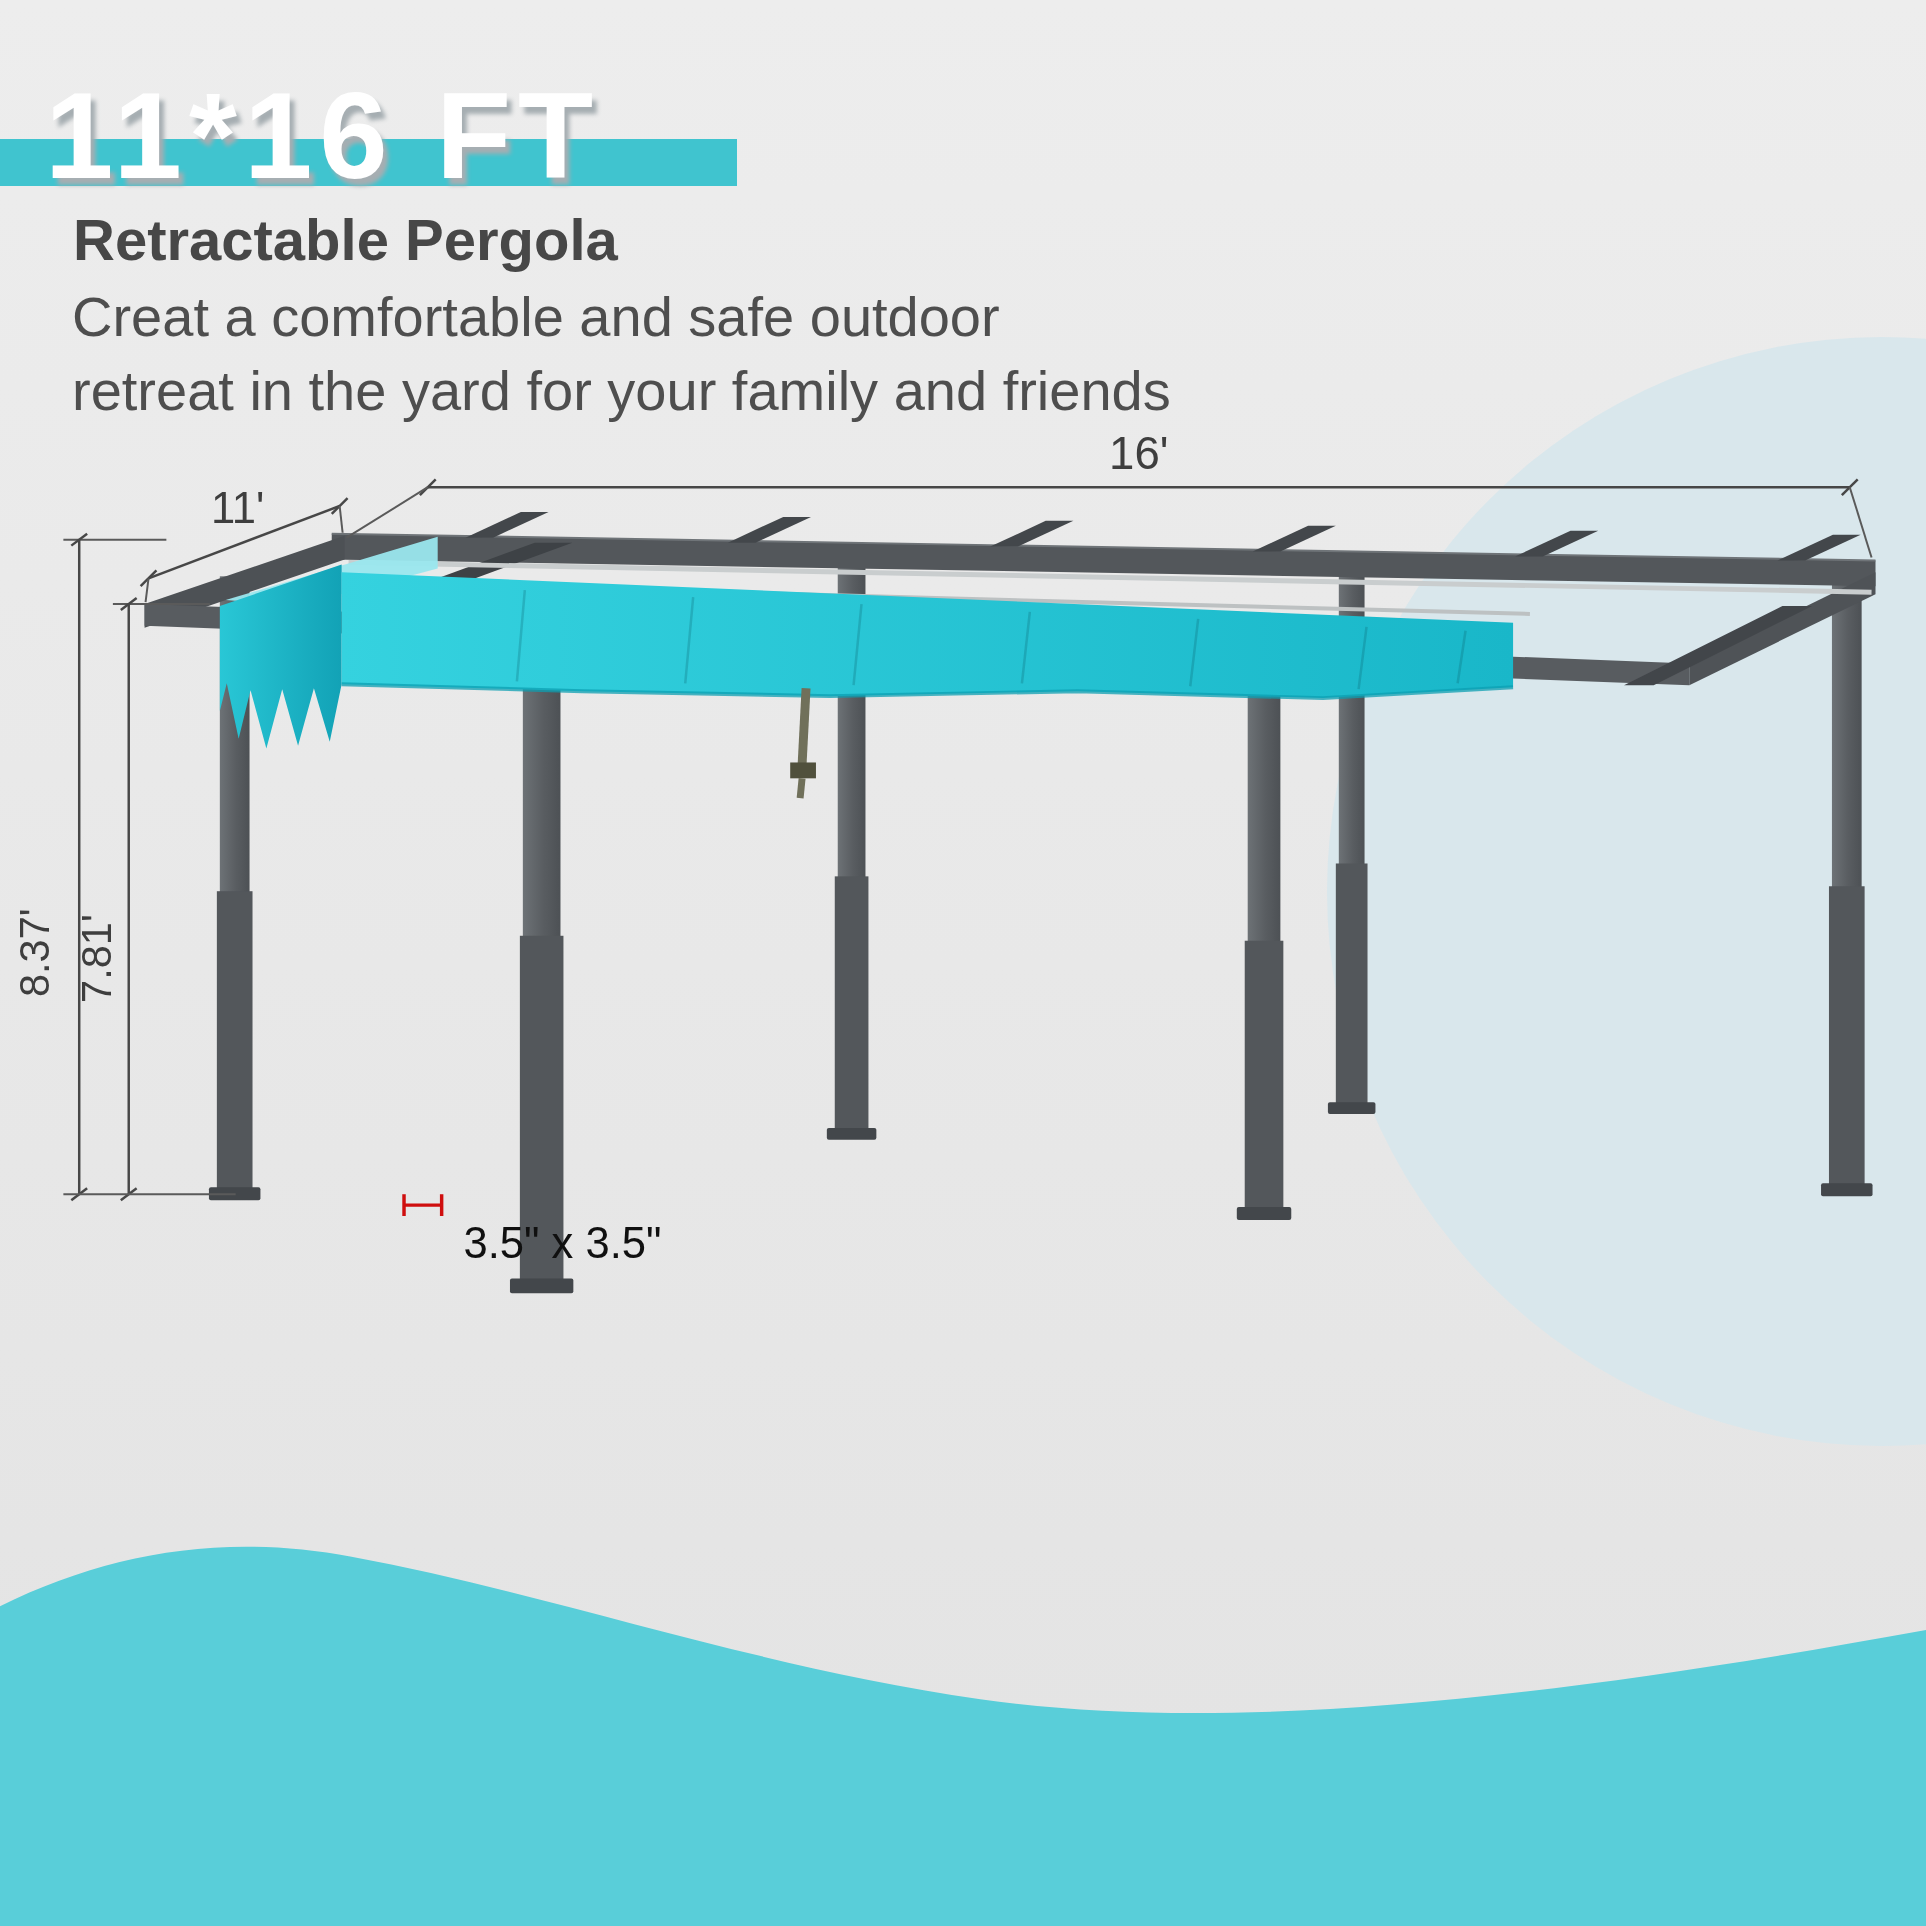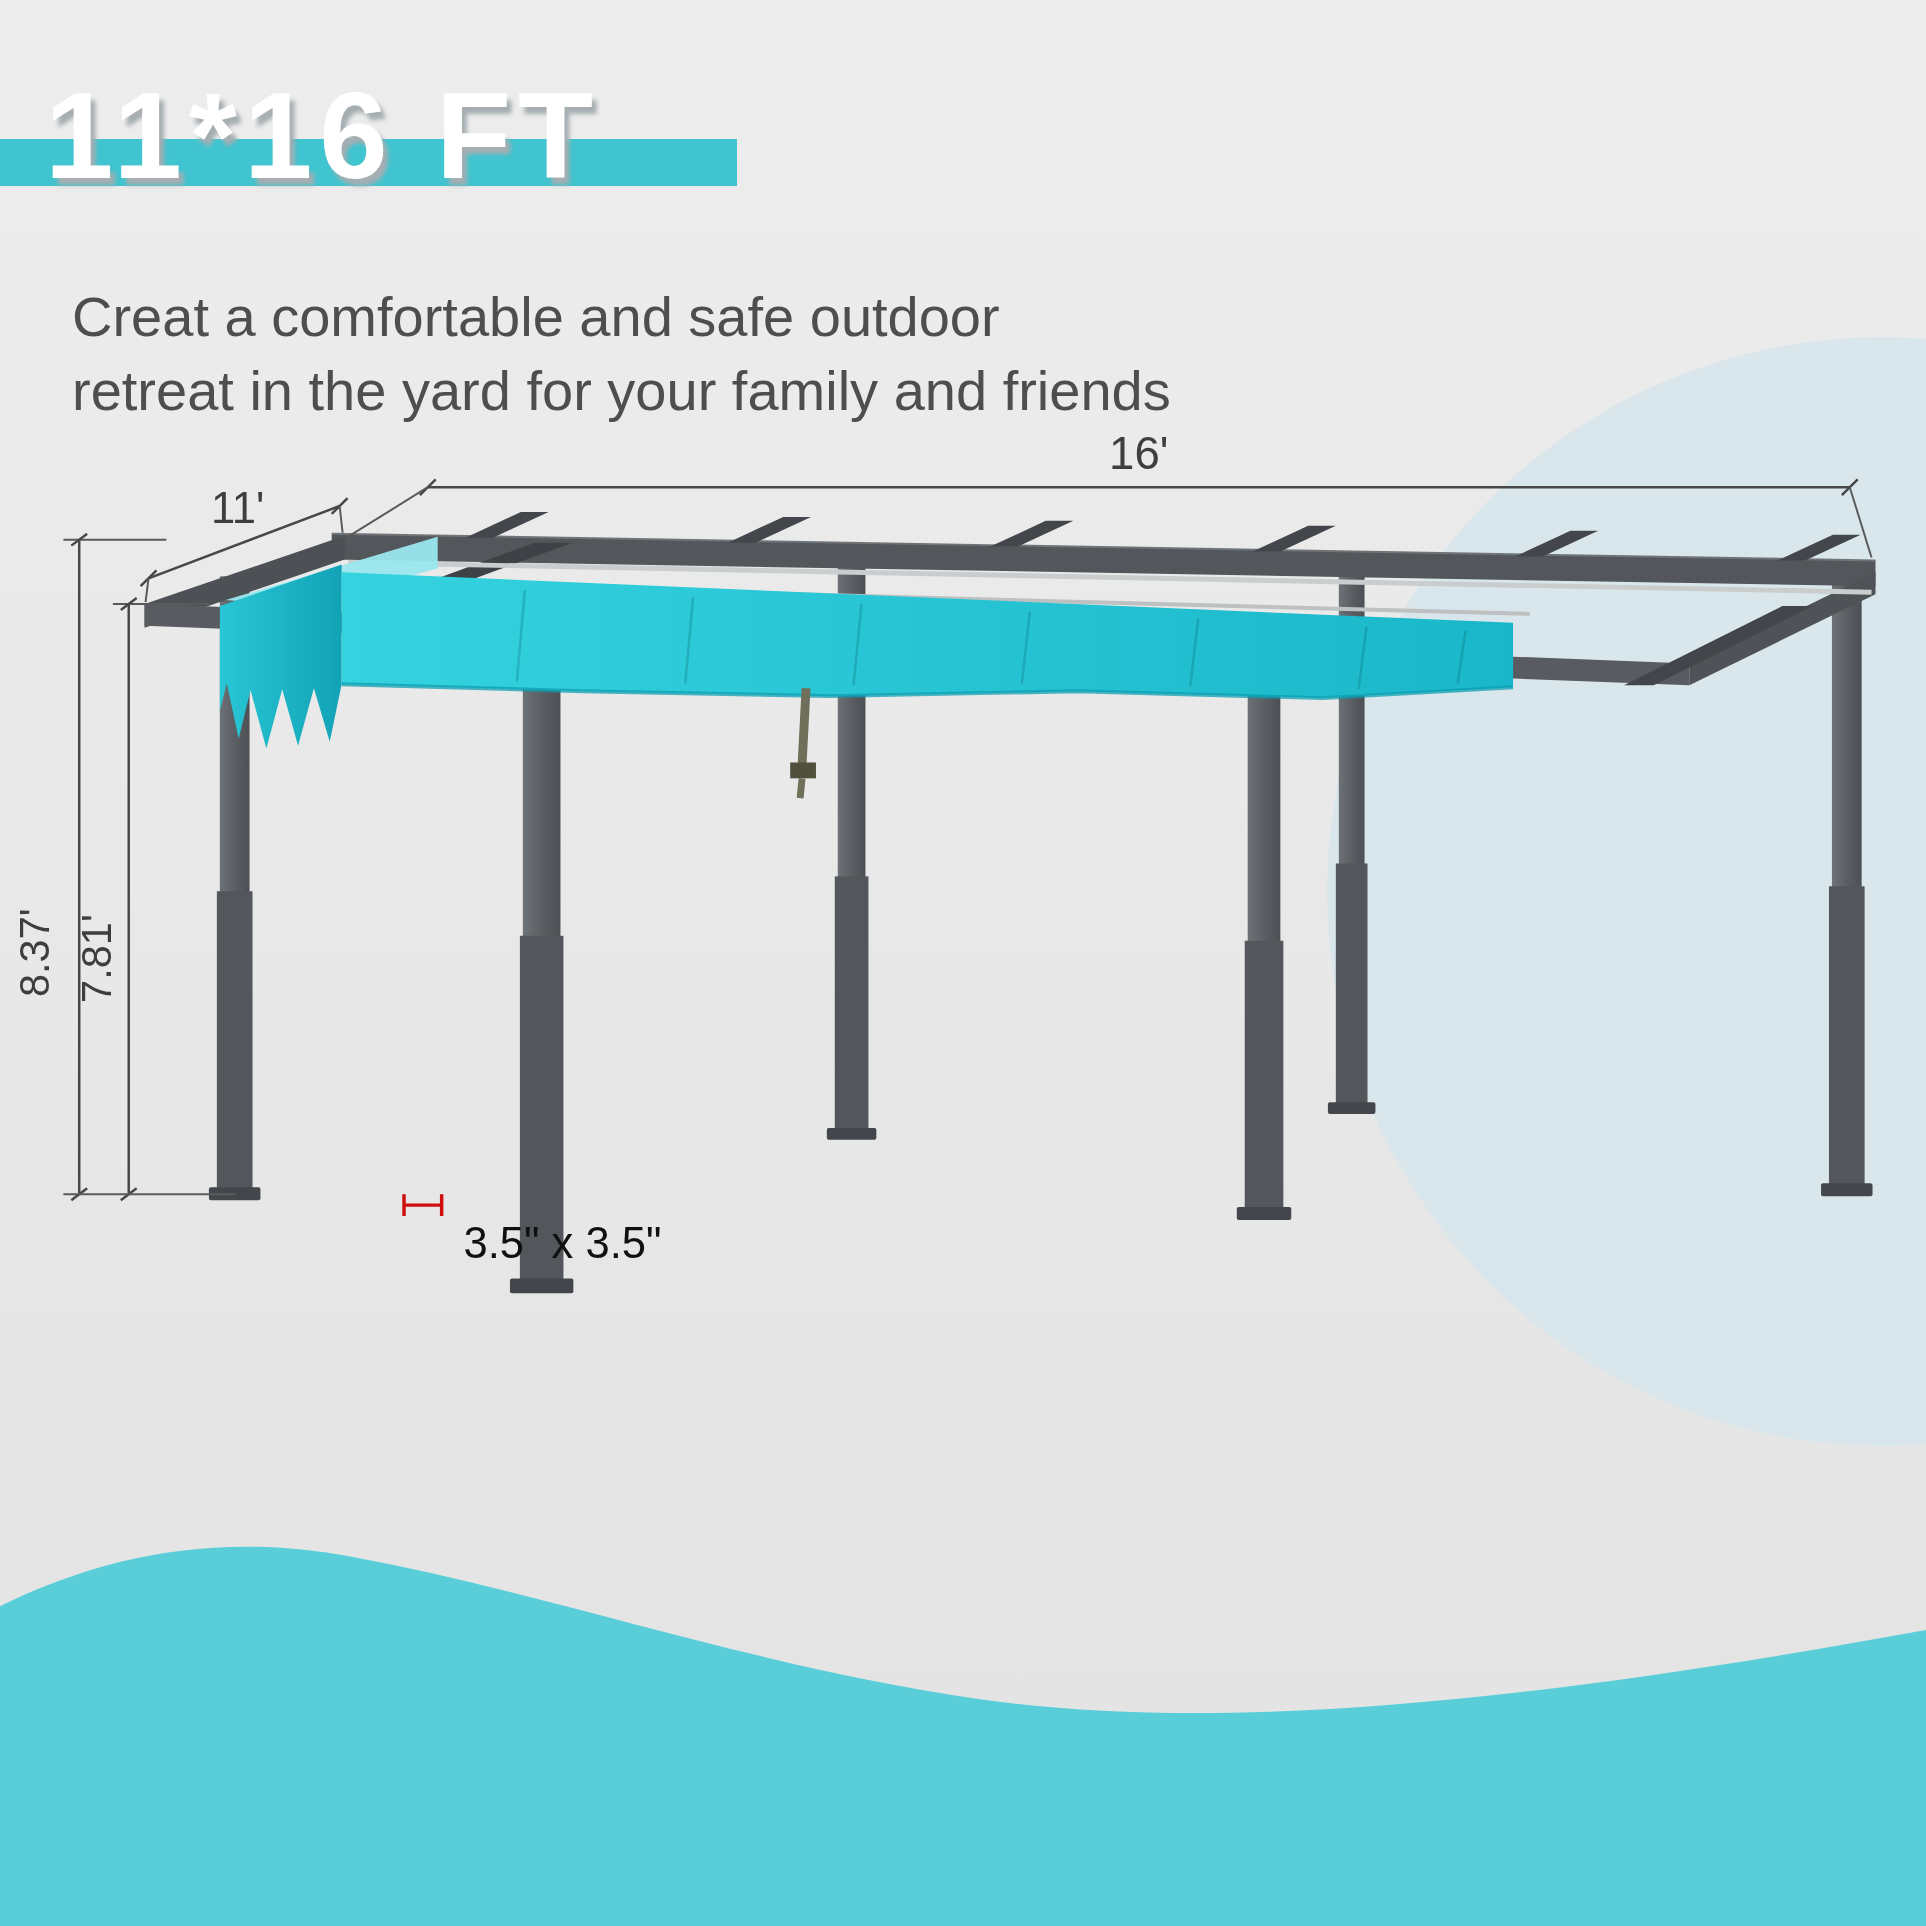--- a/index.html
+++ b/index.html
@@ -193,19 +193,20 @@
       <text class="post-size-label" x="468" y="1270" font-size="44" text-anchor="start">3.5" x 3.5"</text>
     </g>
   </svg>
 
   <svg class="wave-svg" viewBox="0 0 1946 1946" aria-hidden="true">
     <path class="wave" d="M 0,1622 C 110,1568 225,1548 355,1572 C 560,1610 755,1682 990,1716 C 1230,1750 1540,1720 1946,1646 L 1946,1946 L 0,1946 Z"></path>
   </svg>
 
   <div class="title-band"></div>
   <div class="title">11*16 FT</div>
+  <div class="subtitle">Retractable Pergola</div>
   <div class="desc">
     <div>Creat a comfortable and safe outdoor</div>
     <div>retreat in the yard for your family and friends</div>
   </div>
 
 </div>
 
 
 </body></html>

